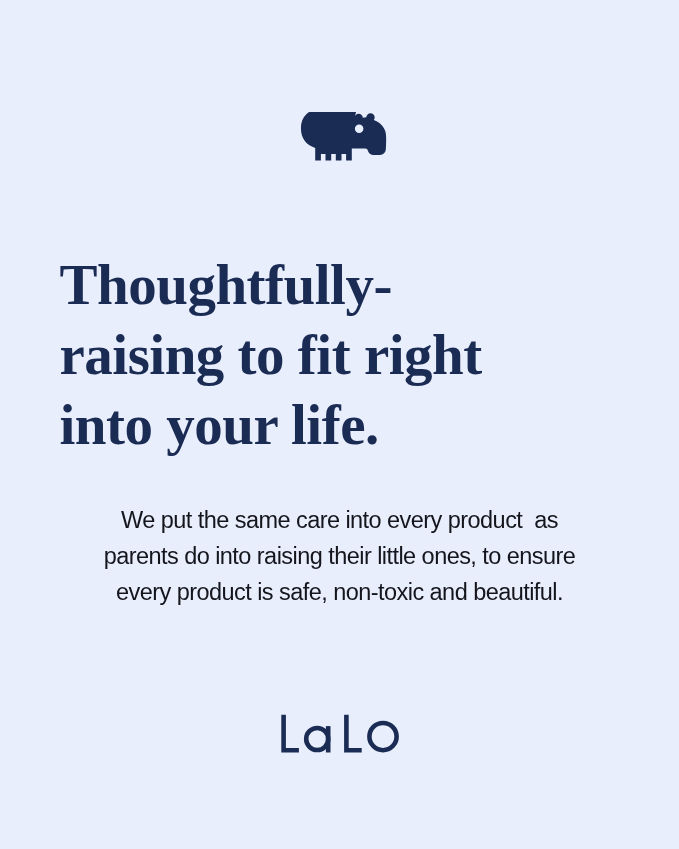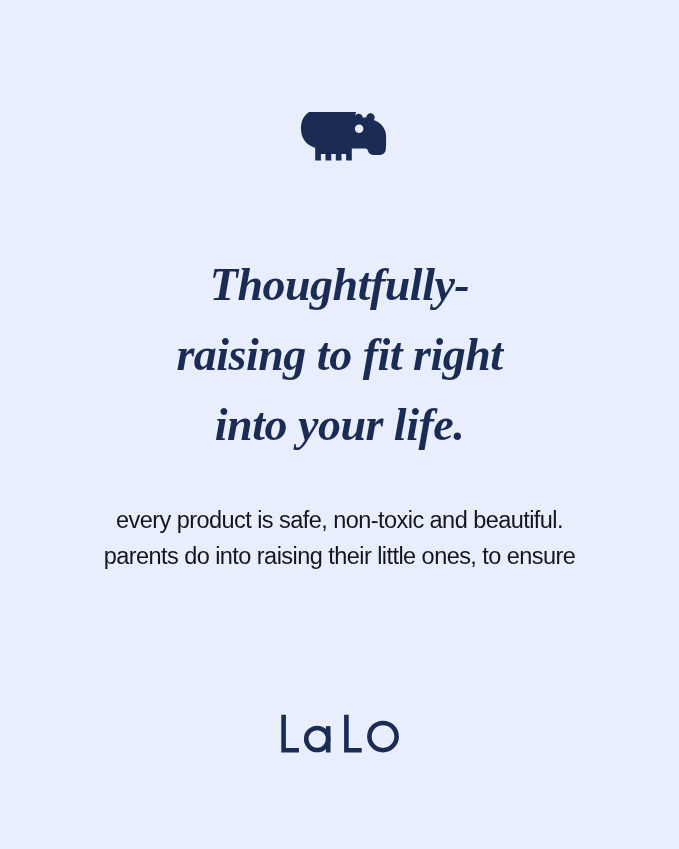--- a/index.html
+++ b/index.html
@@ -29,28 +29,26 @@
     height: 56px;
     display: block;
   }
 
   
   .headline {
     margin: 0;
     padding: 0;
     margin-top: 82px;
     width: 560px;
-    text-align: center;
     font-family: "Liberation Serif", "DejaVu Serif", serif;
     font-weight: 700;
-    font-size: 46px;
+    font-size: 57px;
     line-height: 70px;
     letter-spacing: -0.5px;
     color: #1b2c54;
-    font-style: italic;
   }
   .headline .hl-line {
     display: block;
     white-space: nowrap;
   }
 
   
   .body-copy {
     margin: 0;
     padding: 0;
@@ -148,22 +146,23 @@
     "></path>
   </svg>
 
   <h1 class="headline">
     <span class="hl-line">Thoughtfully-</span>
     <span class="hl-line">raising to fit right</span>
     <span class="hl-line">into your life.</span>
   </h1>
 
   <p class="body-copy">
+    <span class="bc-line">We put the same care into every product  as</span>
+    <span class="bc-line">parents do into raising their little ones, to ensure</span>
     <span class="bc-line">every product is safe, non-toxic and beautiful.</span>
-    <span class="bc-line">parents do into raising their little ones, to ensure</span>
   </p>
 
   <div class="wordmark-wrap">
     <svg class="wordmark" viewBox="0 0 120 40" xmlns="http://www.w3.org/2000/svg" aria-hidden="true">
       <g fill="none" stroke="#1b2c54" stroke-width="4.6" stroke-linecap="square">
 
         <path d="M3.6 3.0 L3.6 36.2 L16.6 36.2"></path>
 
         <circle cx="37.2" cy="25.0" r="11.0"></circle>
         <path d="M48.2 14.4 L48.2 36.2"></path>

